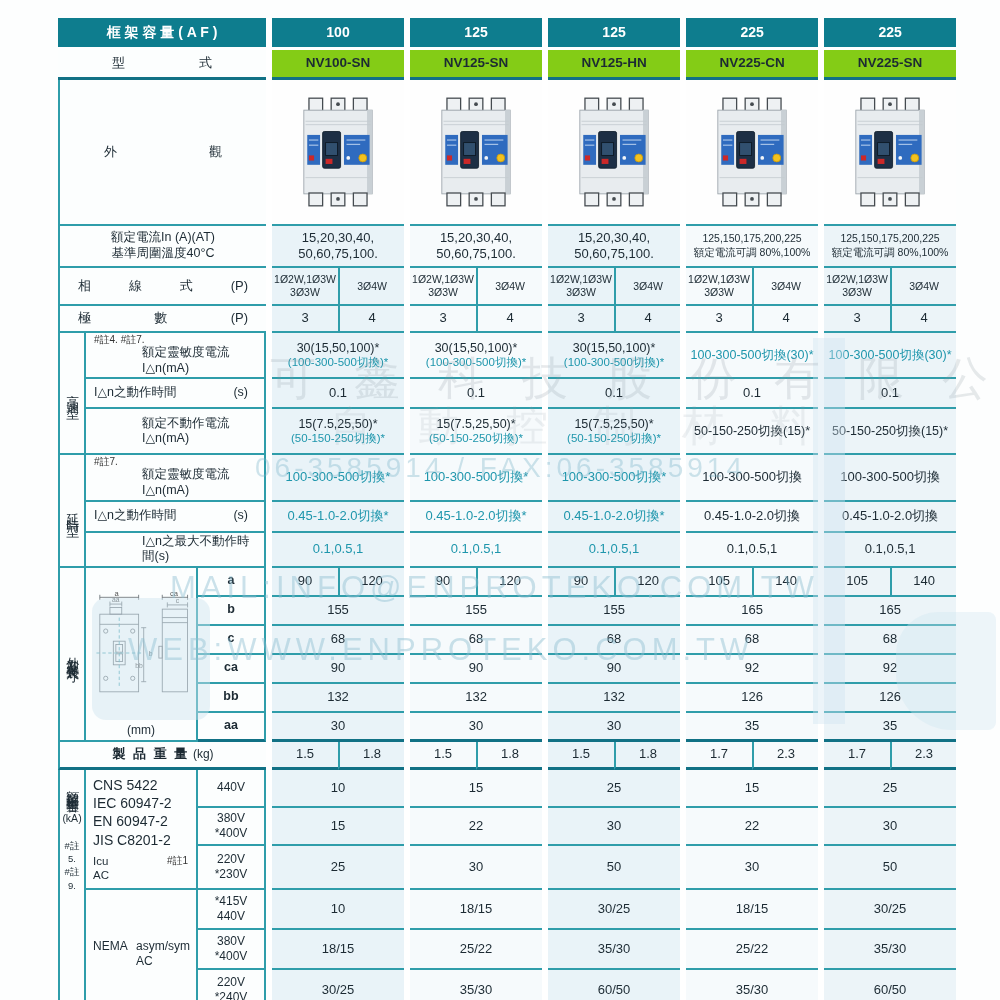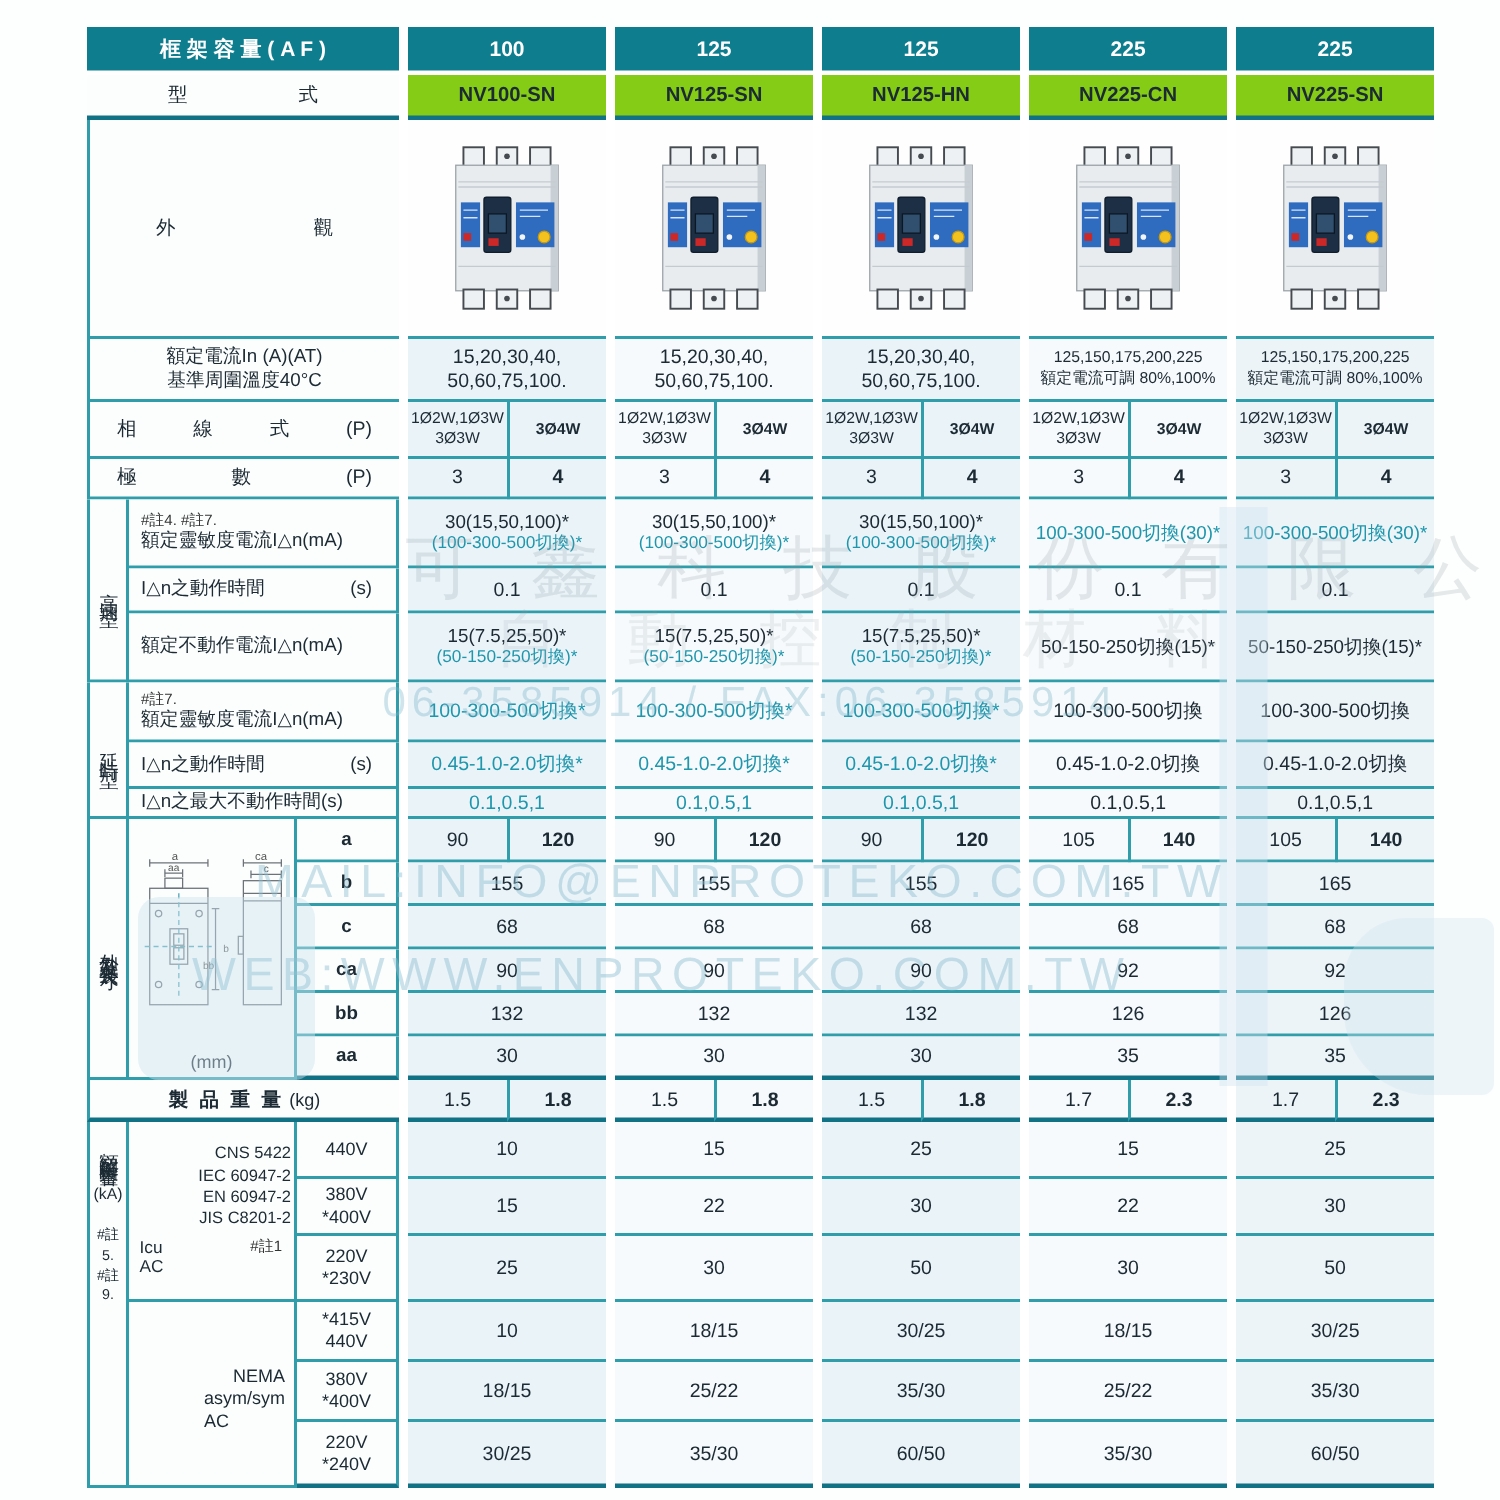--- a/index.html
+++ b/index.html
@@ -15,42 +15,42 @@
   table.spec{position:absolute;left:58px;top:18px;border-collapse:separate;border-spacing:0;
              table-layout:fixed;width:898px;}
   td{box-sizing:border-box;border-bottom:2px solid var(--line);text-align:center;vertical-align:middle;
      padding:1px 2px;font-size:13px;line-height:1.25;background:#fdfefe;overflow:hidden;}
   td.gp{border:none;background:#ffffff;padding:0;}
   td.th{background:var(--teal);color:#fff;font-weight:bold;font-size:14px;border-bottom:3px solid #ffffff;}
   td.model{background:#84cc16;font-weight:bold;font-size:13.5px;border-bottom:3px solid var(--dark);}
   td.lab{background:#fcfefe;}
   td.bl{border-left:2px solid var(--line);}
   td.vr{border-right:2px solid var(--line);}
-  td.vl{border-left:2px solid var(--line);font-weight:bold;}
+  td.vl{border-left:2px solid var(--line);}
   td.thick{border-bottom:3px solid var(--dark);}
   td.gA,td.gC{background:#e9f3f8;}
   td.gB,td.gD{background:#f6fafc;}
   td.gE{background:#ecf4f8;}
   .pre{white-space:pre-line;}
   .teal{color:var(--acc);}
   .spread{display:flex;justify-content:space-between;align-items:center;}
   .note{font-size:10px;color:#333;text-align:left;line-height:1.1;}
-  .rowlab{font-size:12.5px;text-align:left;padding-left:6px;}
+  .rowlab{font-size:12.5px;text-align:left;padding-left:6px;margin-left:48px;}
   .main{font-size:12.5px;line-height:1.2;}
   .sub{font-size:11.5px;line-height:1.15;}
   .sm{font-size:10.5px;line-height:1.3;}
   .phase{font-size:10.5px;line-height:1.2;}
   .vwrap{display:flex;flex-direction:column;align-items:center;justify-content:center;height:100%;}
   .vtext{writing-mode:vertical-lr;text-orientation:upright;font-size:13px;font-weight:normal;letter-spacing:6px;}
   .vtight{letter-spacing:2px;}
   .kaunit{font-size:10.5px;margin-top:20px;}
   .kanotes{font-size:9.5px;margin-top:14px;line-height:1.4;}
-  .std{font-size:11px;text-align:right;padding:3px 0 0 5px;line-height:1.3;}
+  .std{font-size:14px;text-align:left;padding:3px 0 0 5px;line-height:1.3;}
   .icu{display:flex;justify-content:space-between;align-items:flex-start;padding:6px 6px 2px 5px;font-size:11.5px;text-align:left;line-height:1.2;}
-  .nemaBlk{display:flex;flex-direction:column;justify-content:space-between;height:100%;padding:10px 4px 4px 5px;align-items:flex-end;}
+  .nemaBlk{display:flex;justify-content:space-between;height:100%;padding:10px 4px 4px 5px;}
   .nemaTop{font-size:12px;text-align:center;}
   .nemaSub{font-size:12px;text-align:left;line-height:1.2;}
   .volt{font-size:12px;}
   .dimletter{font-size:12.5px;font-weight:bold;}
   .drawcell{vertical-align:bottom;padding-bottom:2px;}
   .mm{font-size:12px;margin-top:2px;}
   .imgcell{background:#fefefe;}
   .breaker-slot{display:flex;align-items:center;justify-content:center;height:100%;}
   
   .wm{position:absolute;pointer-events:none;white-space:nowrap;z-index:6;}

